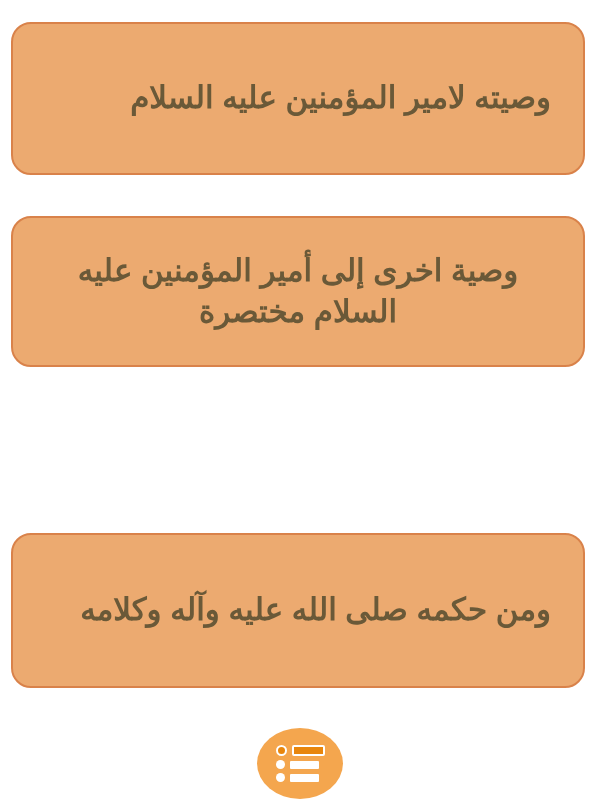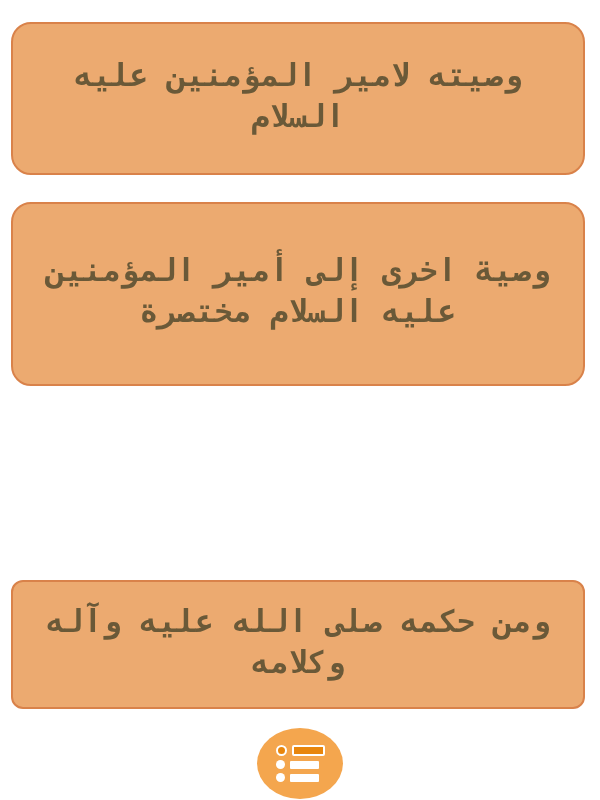--- a/index.html
+++ b/index.html
@@ -29,26 +29,25 @@
     left: 11px;
     width: 574px;
     background: var(--card-fill);
     border: 2px solid var(--card-border);
     border-radius: 20px;
     display: flex;
     align-items: center;
     justify-content: flex-end;
     padding: 0 32px;
     cursor: pointer;
-    font-family: Liberation Mono, monospace;
   }
   .card-1 { top: 22px;  height: 153px; }
-  .card-2 { top: 202px; height: 184px; }
+  .card-2 { top: 216px; height: 151px; }
   .card-3 { top: 377px; height: 156px; }
-  .card-4 { top: 580px; height: 129px; border-radius: 12px; }
+  .card-4 { top: 533px; height: 155px; }
   .card-label {
     direction: rtl;
     unicode-bidi: plaintext;
     text-align: center;
     font-size: 31px;
     font-weight: bold;
     line-height: 1.32;
     color: var(--card-text);
   }
   .fab {

